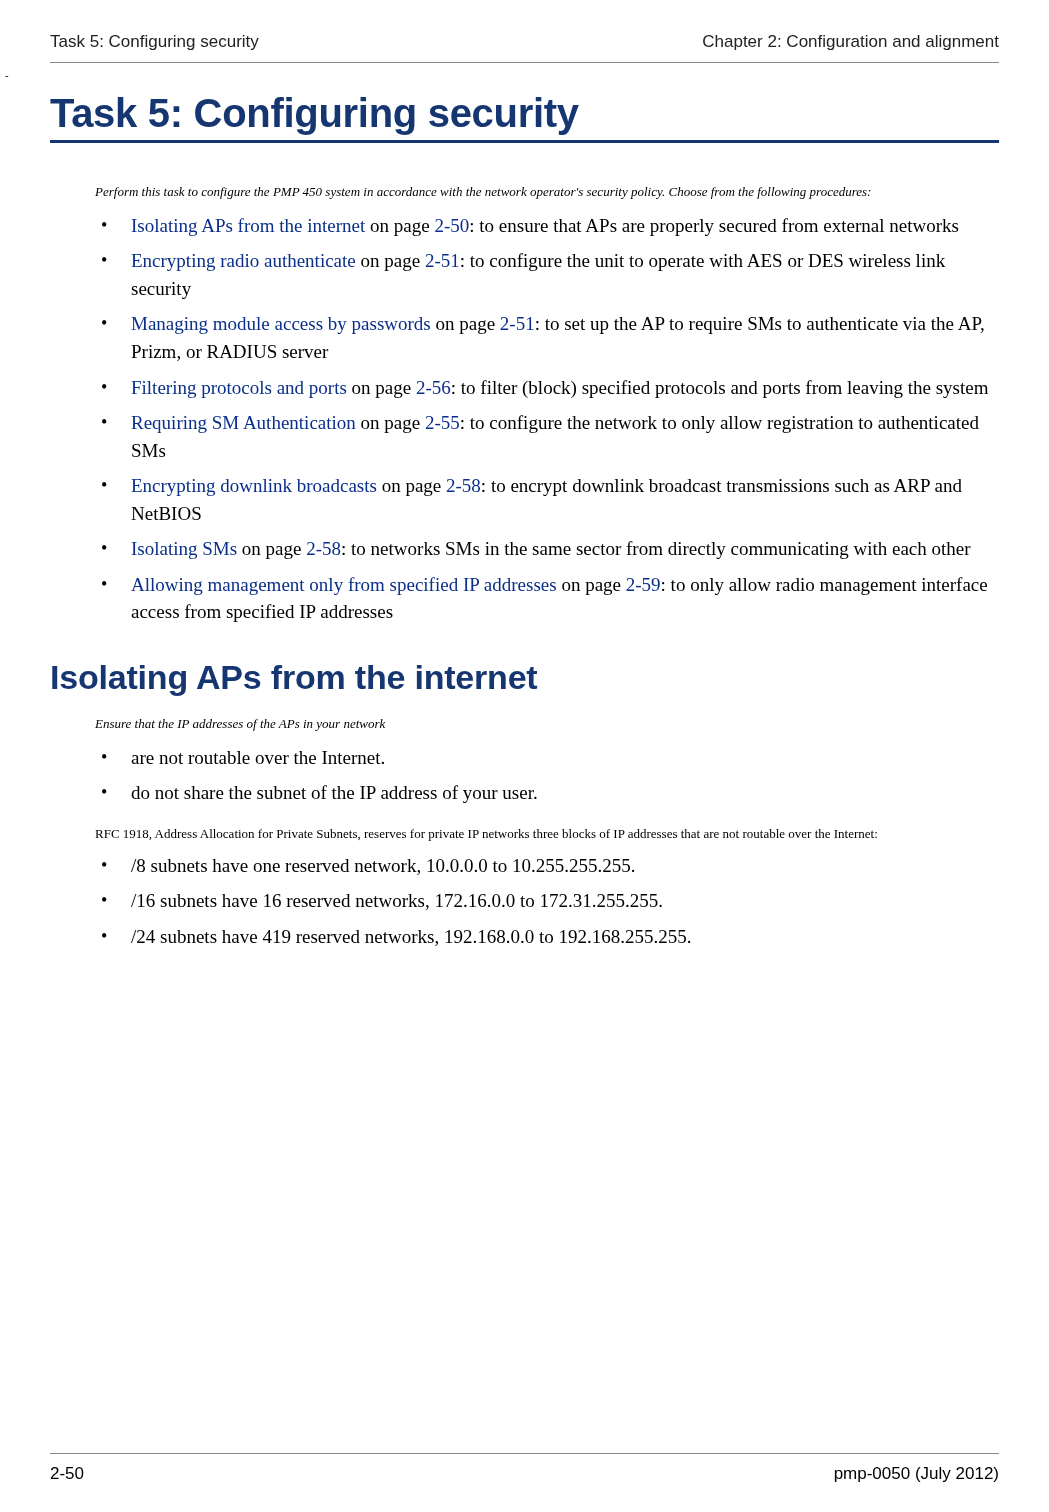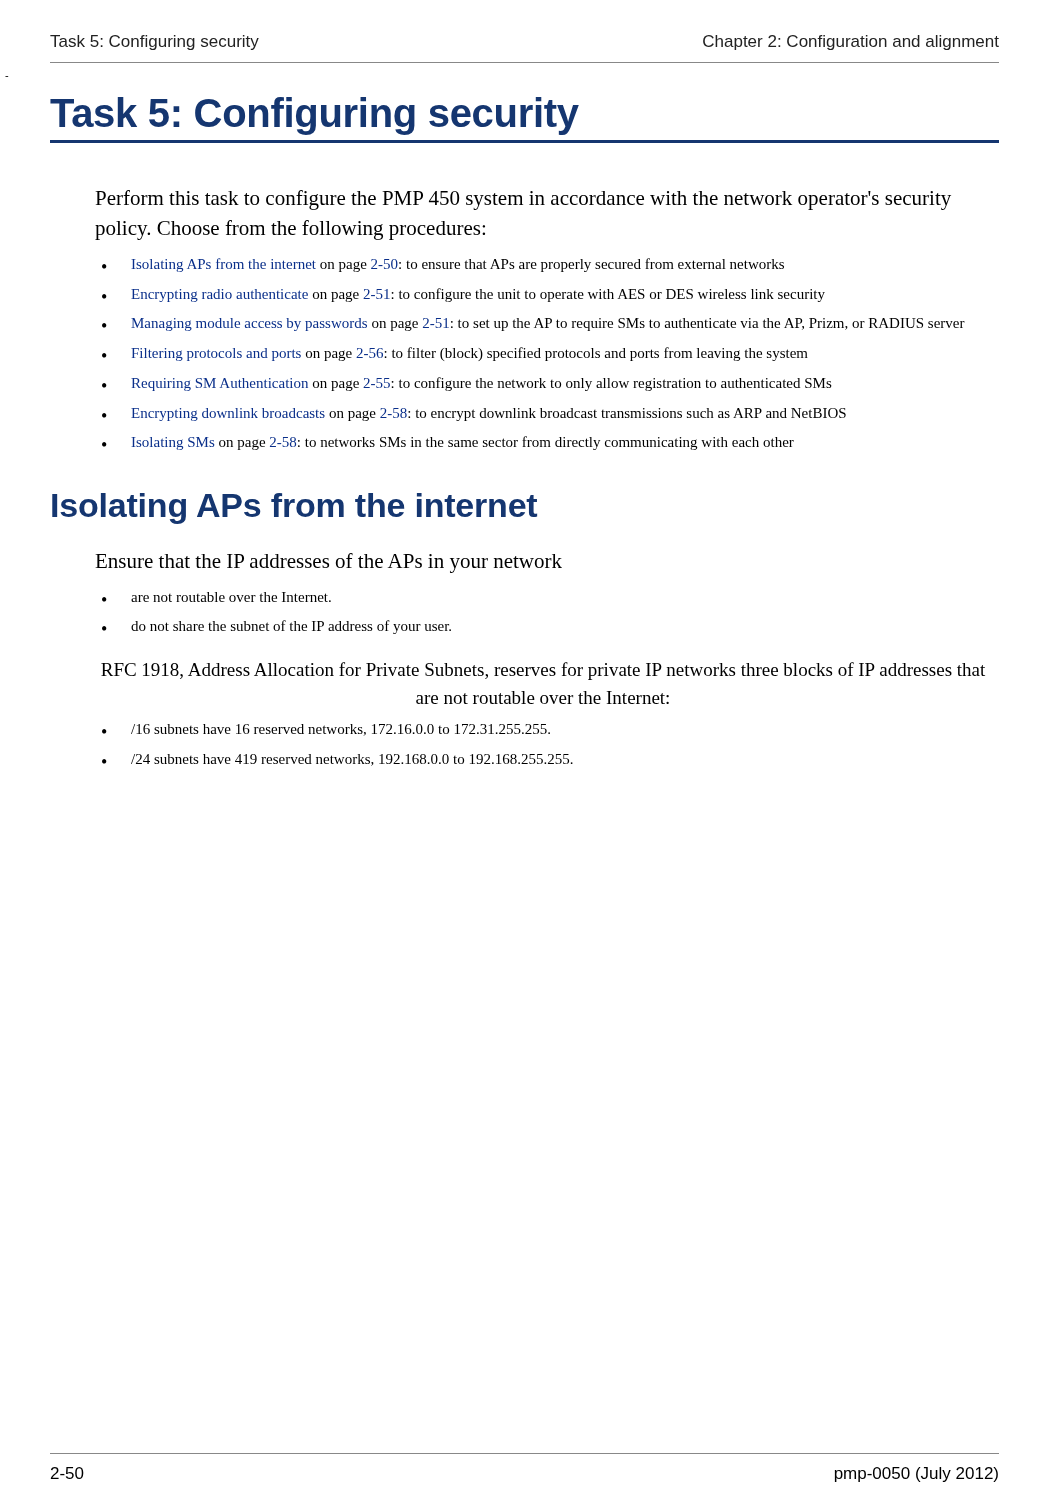--- a/index.html
+++ b/index.html
@@ -44,33 +44,34 @@
   .title-rule {
     border: none;
     border-top: 3px solid #153670;
     margin: 0 0 40px 0;
   }
   .content {
     margin-left: 45px;
     margin-right: 8px;
   }
   .intro {
-    font-size: 21px;
+    font-size: 13px;
     line-height: 1.45;
     margin-bottom: 10px;
+    font-style: italic;
   }
   ul.procedures, ul.plain {
     list-style: none;
     padding-left: 0;
     margin: 6px 0;
   }
   ul.procedures > li, ul.plain > li {
     position: relative;
     padding-left: 36px;
-    font-size: 15px;
+    font-size: 19px;
     line-height: 1.45;
     margin-bottom: 8px;
   }
   ul.procedures > li::before, ul.plain > li::before {
     content: "•";
     position: absolute;
     left: 6px;
     top: 0;
     font-size: 18px;
     color: #000;
@@ -85,24 +86,23 @@
   .section-title {
     font-family: "Arial Narrow", Arial, sans-serif;
     font-stretch: condensed;
     font-weight: bold;
     font-size: 34px;
     color: #153670;
     margin: 32px 0 18px -45px;
     letter-spacing: -0.2px;
   }
   .body-para {
-    font-size: 19px;
+    font-size: 13px;
     line-height: 1.45;
     margin: 18px 0 8px 0;
-    text-align: center;
   }
   .footer {
     position: absolute;
     left: 50px;
     right: 50px;
     bottom: 28px;
     border-top: 1px solid #888;
     padding-top: 10px;
     display: flex;
     justify-content: space-between;
@@ -129,32 +129,34 @@
     <p class="intro">Perform this task to configure the PMP 450 system in accordance with the network operator's security policy. Choose from the following procedures:</p>
 
     <ul class="procedures" id="proc-list">
         <li><span class="link">Isolating APs from the internet</span><span> on page </span><span class="pageref">2-50</span><span>: to ensure that APs are properly secured from external networks</span></li>
         <li><span class="link">Encrypting radio authenticate</span><span> on page </span><span class="pageref">2-51</span><span>: to configure the unit to operate with AES or DES wireless link security</span></li>
         <li><span class="link">Managing module access by passwords</span><span> on page </span><span class="pageref">2-51</span><span>: to set up the AP to require SMs to authenticate via the AP, Prizm, or RADIUS server</span></li>
         <li><span class="link">Filtering protocols and ports</span><span> on page </span><span class="pageref">2-56</span><span>:  to filter (block) specified protocols and ports from leaving the system</span></li>
         <li><span class="link">Requiring SM Authentication</span><span> on page </span><span class="pageref">2-55</span><span>: to configure the network to only allow registration to authenticated SMs</span></li>
         <li><span class="link">Encrypting downlink broadcasts</span><span> on page </span><span class="pageref">2-58</span><span>: to encrypt downlink broadcast transmissions such as ARP and NetBIOS</span></li>
         <li><span class="link">Isolating SMs</span><span> on page </span><span class="pageref">2-58</span><span>:  to networks SMs in the same sector from directly communicating with each other</span></li>
+        <li><span class="link">Allowing management only from specified IP addresses</span><span> on page </span><span class="pageref">2-59</span><span>:  to only allow radio management interface access from specified IP addresses</span></li>
       </ul>
 
     <h2 class="section-title">Isolating APs from the internet</h2>
 
     <p class="intro">Ensure that the IP addresses of the APs in your network</p>
     <ul class="plain" id="bul1">
         <li>are not routable over the Internet.</li>
         <li>do not share the subnet of the IP address of your user.</li>
       </ul>
 
     <p class="body-para">RFC 1918, Address Allocation for Private Subnets, reserves for private IP networks three blocks of IP addresses that are not routable over the Internet:</p>
     <ul class="plain" id="bul2">
+        <li>/8 subnets have one reserved network, 10.0.0.0 to 10.255.255.255.</li>
         <li>/16 subnets have 16 reserved networks, 172.16.0.0 to 172.31.255.255.</li>
         <li>/24 subnets have 419 reserved networks, 192.168.0.0 to 192.168.255.255.</li>
       </ul>
   </div>
 
   <div class="footer">
     <span>2-50</span>
     <span>pmp-0050 (July 2012)</span>
   </div>
 

